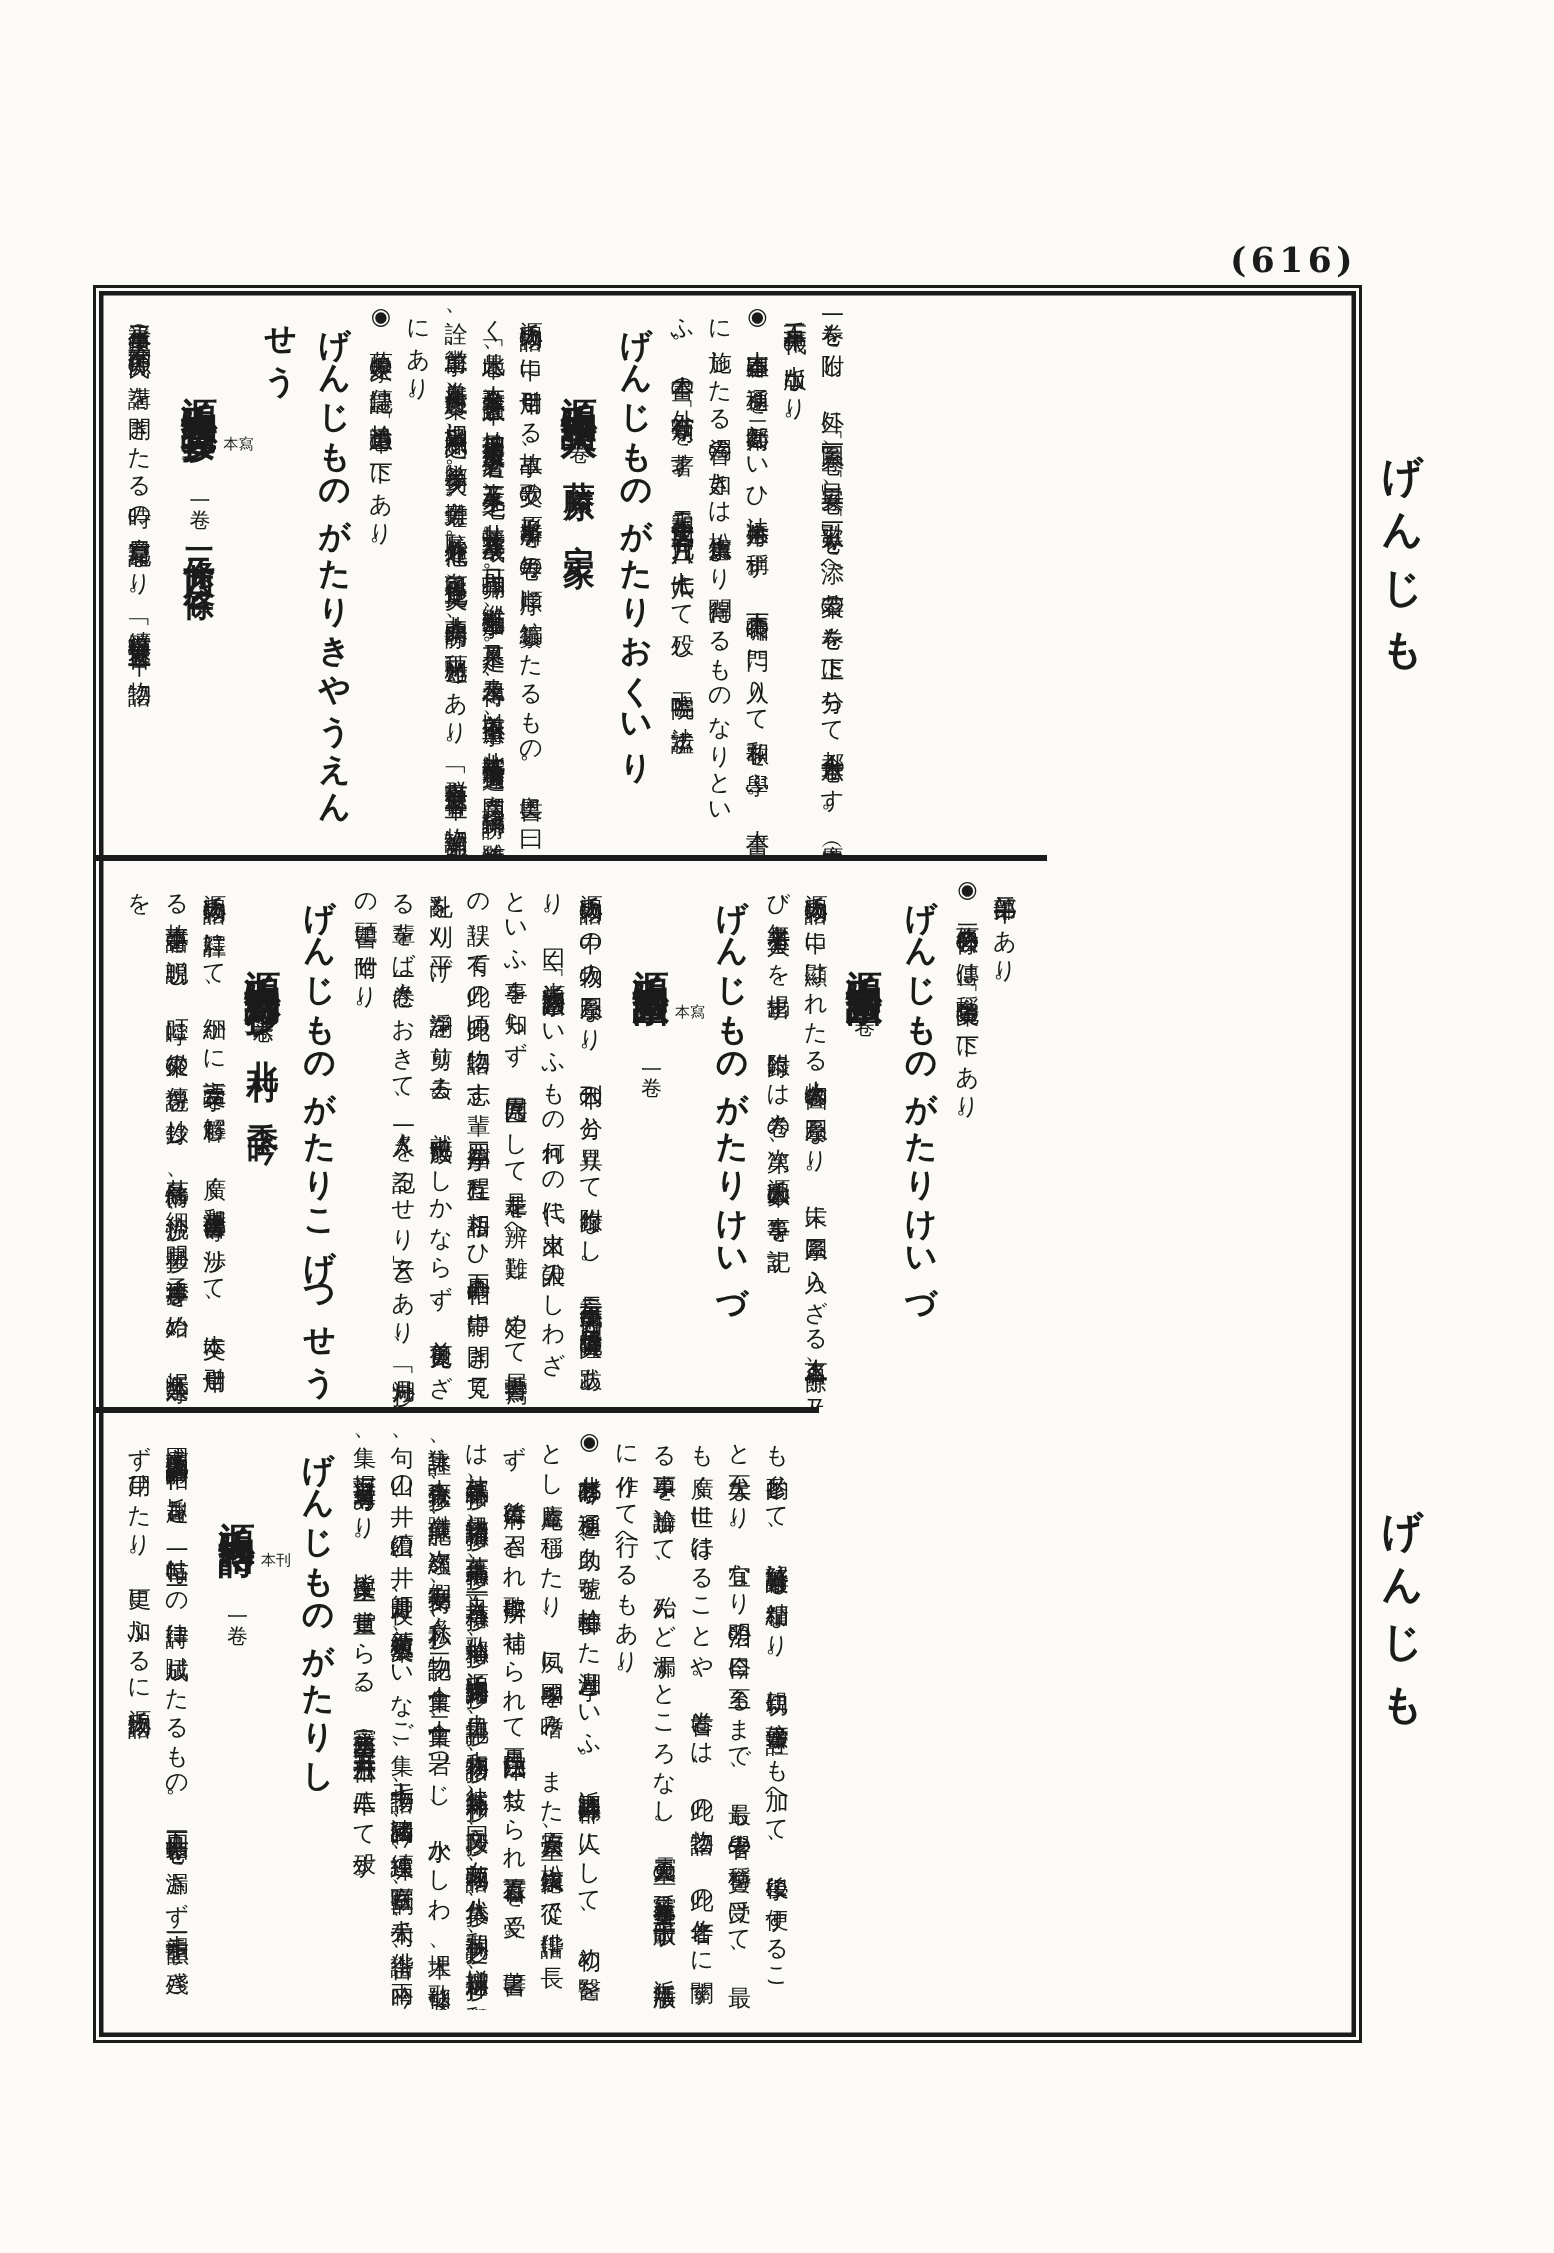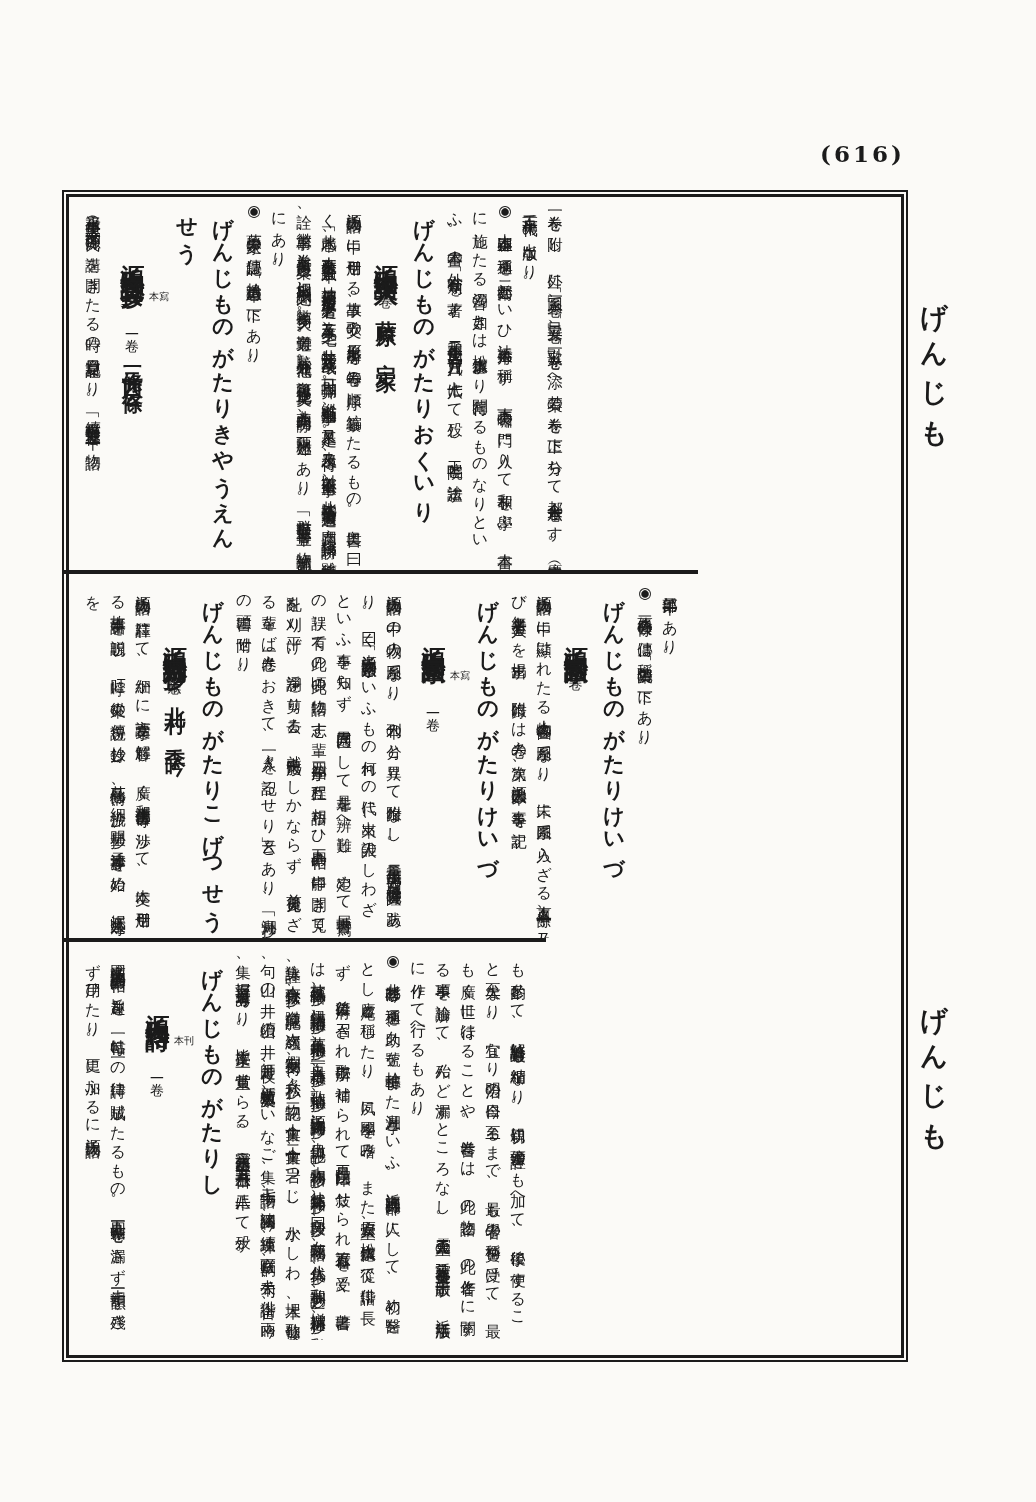--- a/index.html
+++ b/index.html
@@ -5,21 +5,21 @@
   html,body{margin:0;padding:0;}
   body{
     position:relative;
     width:1036px;height:1502px;
     background:#fbfaf7;
     font-family:"DejaVu Serif", serif;
     color:#1b1b1b;
     overflow:hidden;
   }
   .page-number{
-    position:absolute;top:140px;left:820px;
+    position:absolute;top:160px;left:820px;
     font-size:23px;letter-spacing:3px;font-weight:bold;
   }
   .margin-title{
     position:absolute;left:916px;
     writing-mode:vertical-rl;text-orientation:upright;
     font-size:27px;font-weight:bold;letter-spacing:9px;
   }
   .margin-title.top{top:282px;}
   .margin-title.bottom{top:985px;}
   .content-frame{

